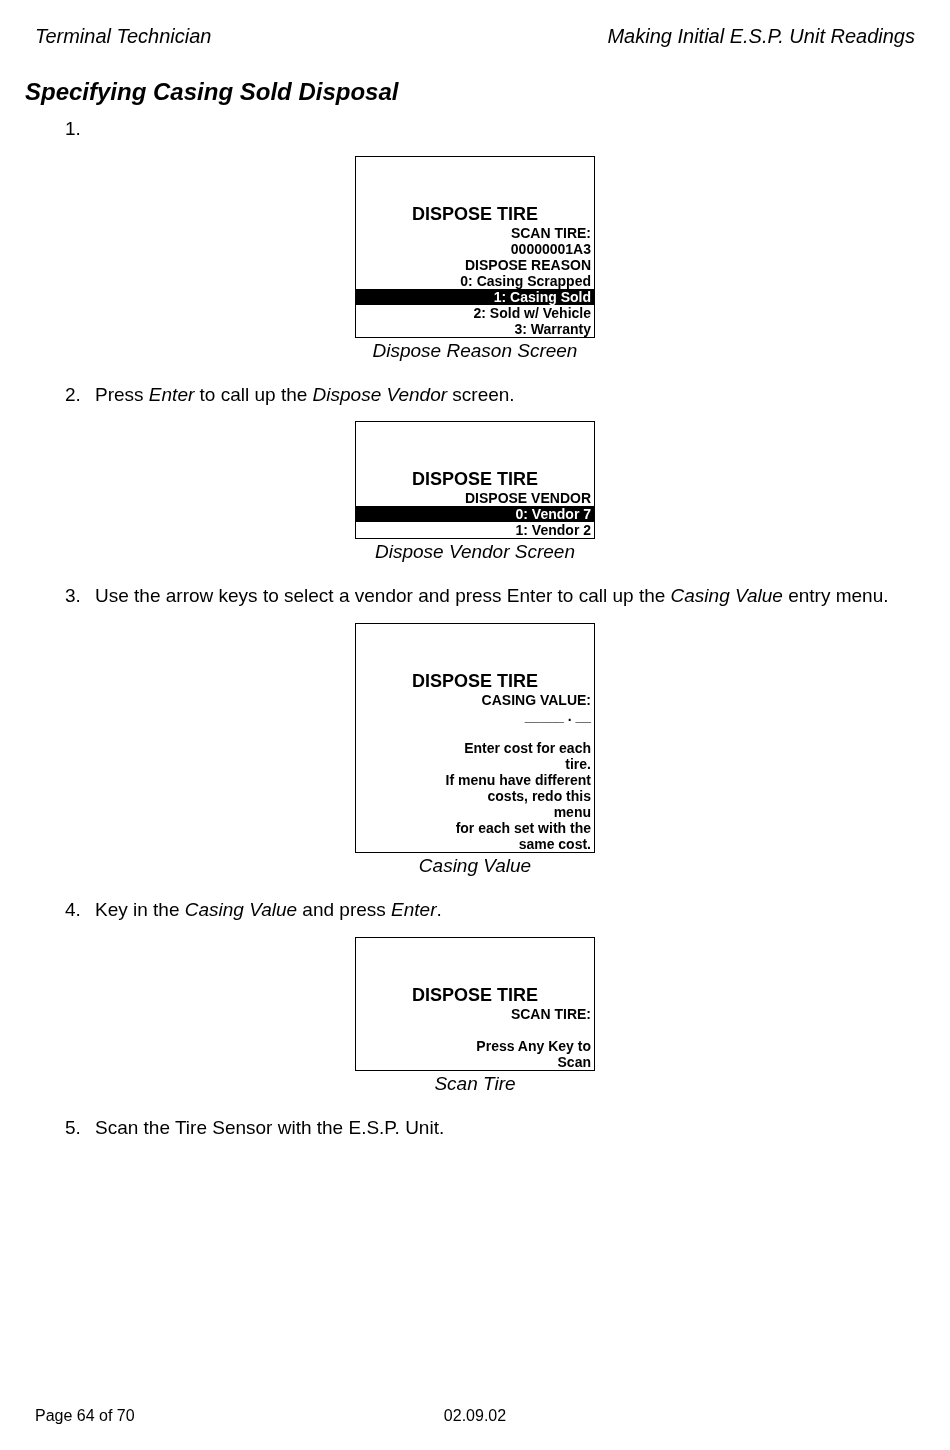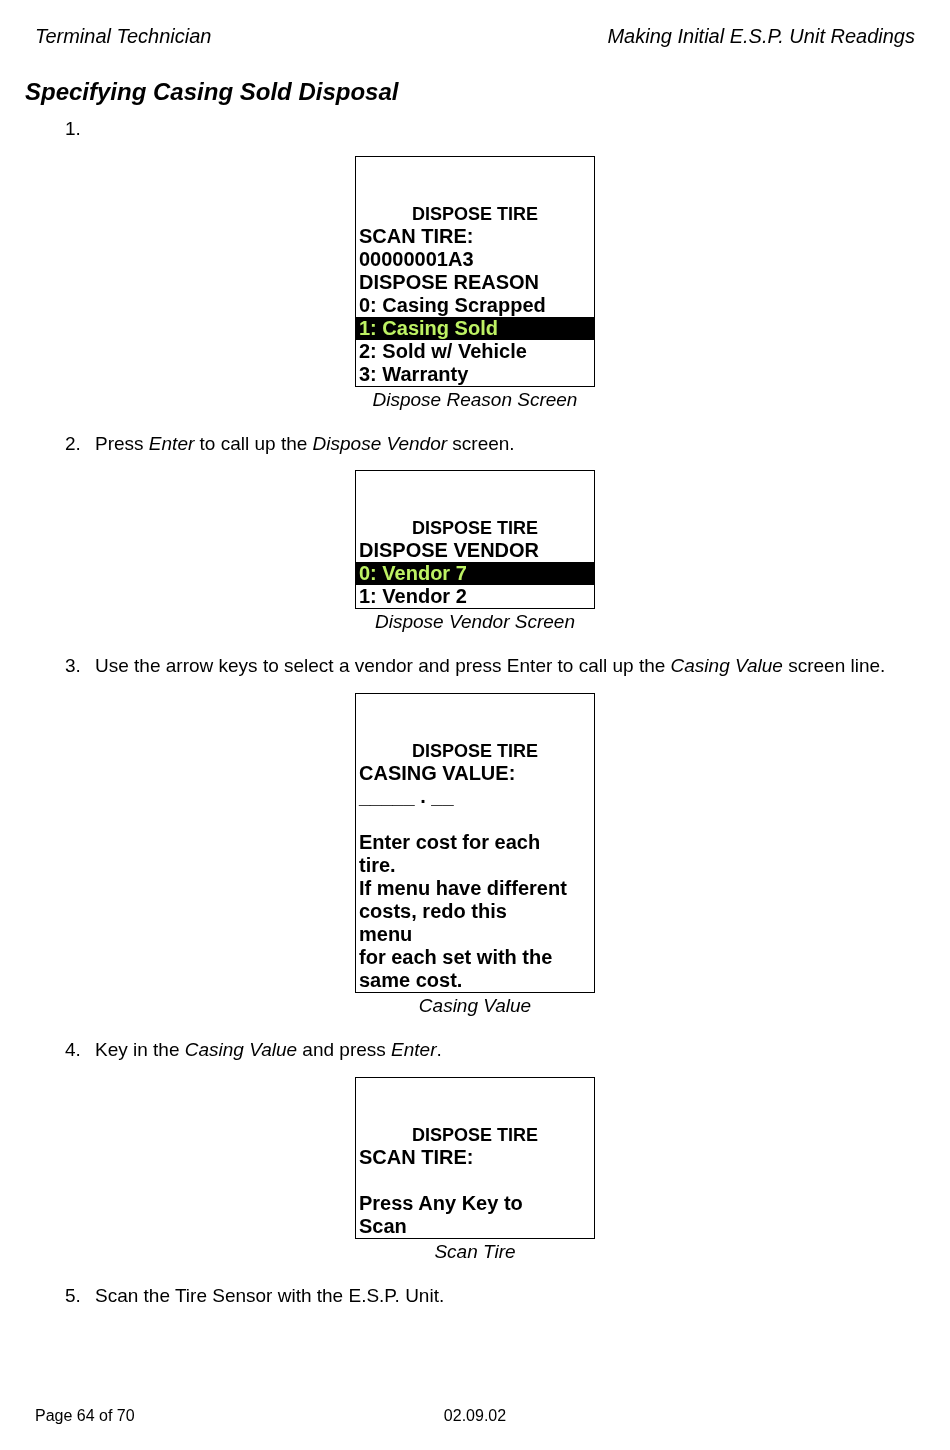--- a/index.html
+++ b/index.html
@@ -54,27 +54,28 @@
     }
     .screen-box .title-line {
       text-align: center;
       font-weight: bold;
       font-size: 18px;
       padding: 0 3px;
       margin-top: 47px;
     }
     .screen-box .line {
       font-weight: bold;
-      font-size: 20px;
+      font-size: 14px;
       padding: 0 3px;
       white-space: nowrap;
+      text-align: right;
     }
     .screen-box .selected {
       background: #000;
-      color: #bef264;
+      color: #ffffff;
     }
     .screen-caption {
       font-style: italic;
       font-size: 19px;
       text-align: center;
       margin-bottom: 20px;
       width: 240px;
       margin-left: auto;
       margin-right: auto;
     }
@@ -136,21 +137,21 @@
   <div class="line">DISPOSE VENDOR</div>
   <div class="line selected">0: Vendor 7</div>
   <div class="line">1: Vendor 2</div>
 </div>
 <div class="screen-caption">Dispose Vendor Screen</div>
 
 <ol class="step-list">
   <li>
     <span class="step-number">3.</span>
     <span>
-      <span>Use the arrow keys to select a vendor and press Enter to call up the </span><span class="italic">Casing Value</span><span> screen line.</span>
+      <span>Use the arrow keys to select a vendor and press Enter to call up the </span><span class="italic">Casing Value</span><span> entry menu.</span>
     </span>
   </li>
 </ol>
 
 <div class="screen-box">
   <div class="title-line">DISPOSE TIRE</div>
   <div class="line">CASING VALUE:</div>
   <div class="line">_____ . __</div>
   <div class="line">&nbsp;</div>
   <div class="line">Enter cost for each</div>

